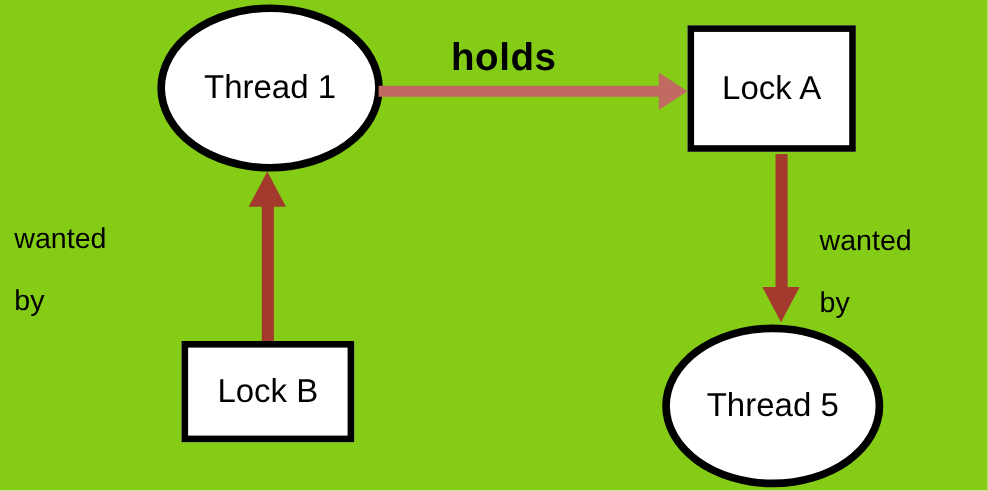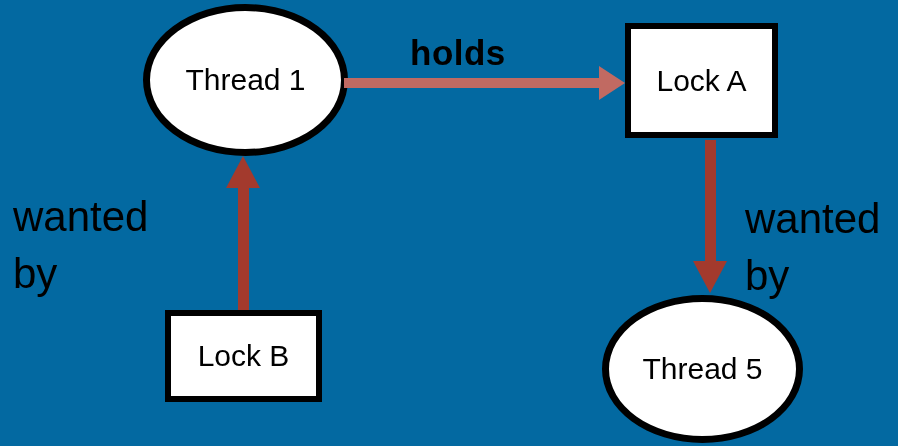--- a/index.html
+++ b/index.html
@@ -3,21 +3,21 @@
 <meta charset="utf-8">
 <style>
   * { margin: 0; padding: 0; box-sizing: border-box; }
   html, body { background: #ffffff; }
   body { font-family: "Liberation Sans", sans-serif; }
 
   .canvas {
     position: relative;
     width: 898px;
     height: 446px;
-    background: #0369a1;
+    background: #84cc16;
     overflow: hidden;
   }
 
   .node {
     position: absolute;
     display: flex;
     align-items: center;
     justify-content: center;
     background: #ffffff;
     color: #000000;
@@ -43,21 +43,21 @@
     color: #000000;
     white-space: nowrap;
   }
   #label-holds {
     left: 410px; top: 33px;
     font-size: 35px;
     font-weight: bold;
     letter-spacing: 0.5px;
   }
   .wanted-by {
-    font-size: 42px;
+    font-size: 26px;
     line-height: 57px;
     font-weight: 400;
   }
   #label-wanted-left  { left: 13px;  top: 188px; }
   #label-wanted-right { left: 745px; top: 190px; }
 </style>
 </head>
 <body>
 
 <div class="canvas">

